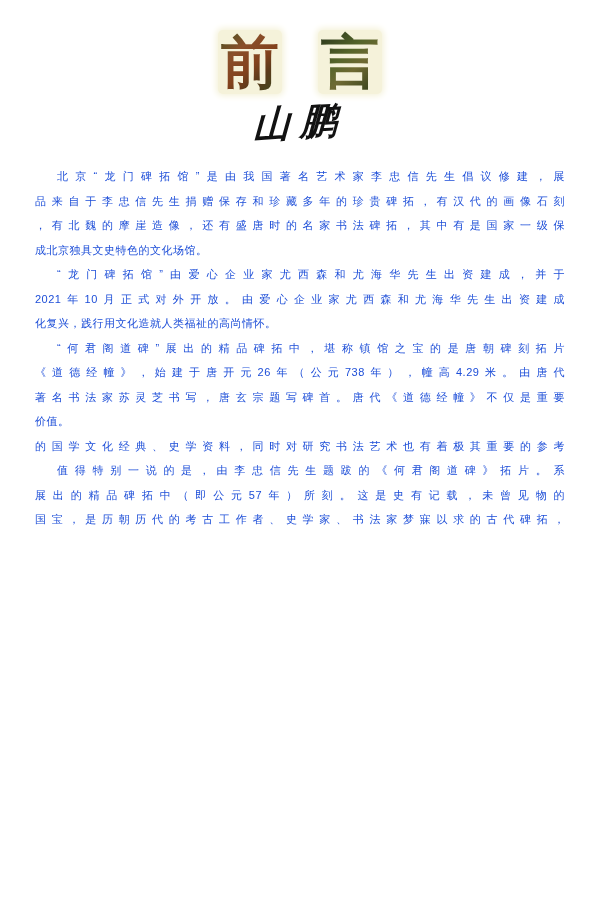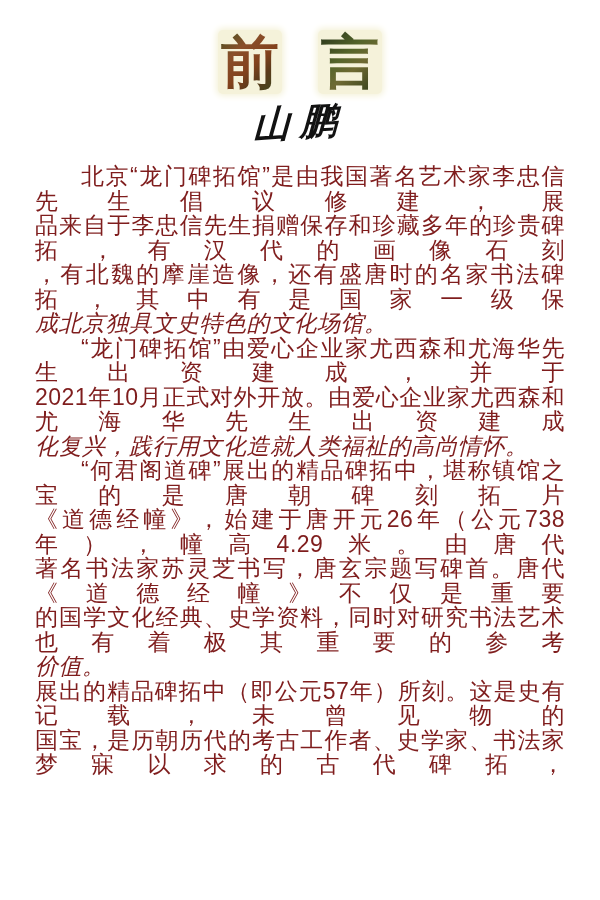--- a/index.html
+++ b/index.html
@@ -53,29 +53,29 @@
     letter-spacing:10px;
     color:#121212;
     transform:rotate(-4deg) skewX(-6deg);
   }
   
   .content{
     padding:16px 35px 0 35px;
   }
   .para{margin:0;}
   .line{
-    font-size:23px;
+    font-size:11px;
     line-height:24.5px;
     text-align:justify;
     text-align-last:justify;
-    color:#7f1d1d;
+    color:#1d4ed8;
     letter-spacing:0.5px;
   }
   .line.first{text-indent:2em;}
-  .line.last{text-align-last:left;font-style:italic;}
+  .line.last{text-align-last:left;}
 </style>
 </head>
 <body>
 
 <div class="page">
 
   <div class="title-row">
     <span class="title-char qian">
       <span class="glyph">前</span>
     </span>
@@ -97,22 +97,23 @@
       </div>
       <div class="para">
         <div class="line first">“龙门碑拓馆”由爱心企业家尤西森和尤海华先生出资建成，并于</div>
         <div class="line">2021年10月正式对外开放。由爱心企业家尤西森和尤海华先生出资建成</div>
         <div class="line last">化复兴，践行用文化造就人类福祉的高尚情怀。</div>
       </div>
       <div class="para">
         <div class="line first">“何君阁道碑”展出的精品碑拓中，堪称镇馆之宝的是唐朝碑刻拓片</div>
         <div class="line">《道德经幢》，始建于唐开元26年（公元738年），幢高4.29米。由唐代</div>
         <div class="line">著名书法家苏灵芝书写，唐玄宗题写碑首。唐代《道德经幢》不仅是重要</div>
+        <div class="line last">价值。</div>
         <div class="line">的国学文化经典、史学资料，同时对研究书法艺术也有着极其重要的参考</div>
-        <div class="line last">价值。</div>
       </div>
       <div class="para">
+        <div class="line first">值得特别一说的是，由李忠信先生题跋的《何君阁道碑》拓片。系</div>
         <div class="line">展出的精品碑拓中（即公元57年）所刻。这是史有记载，未曾见物的</div>
         <div class="line">国宝，是历朝历代的考古工作者、史学家、书法家梦寐以求的古代碑拓，</div>
       </div>
     </div>
 
 </div>
 
 </body></html>

